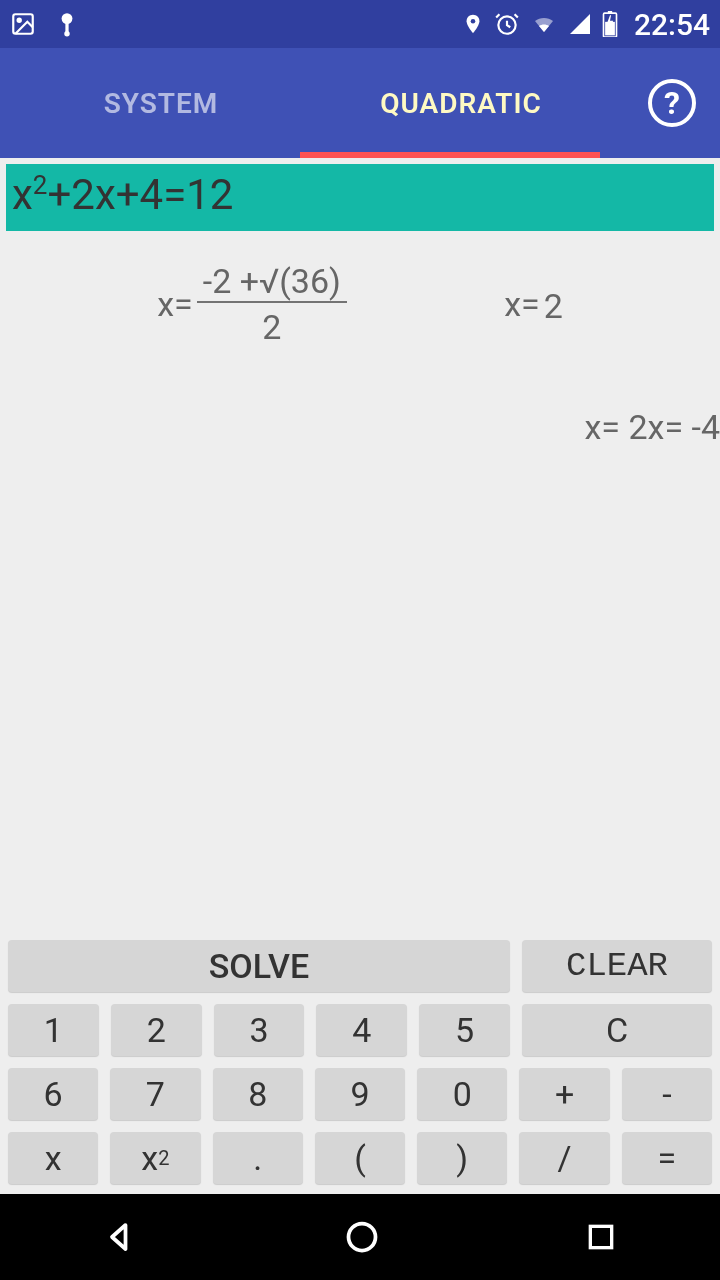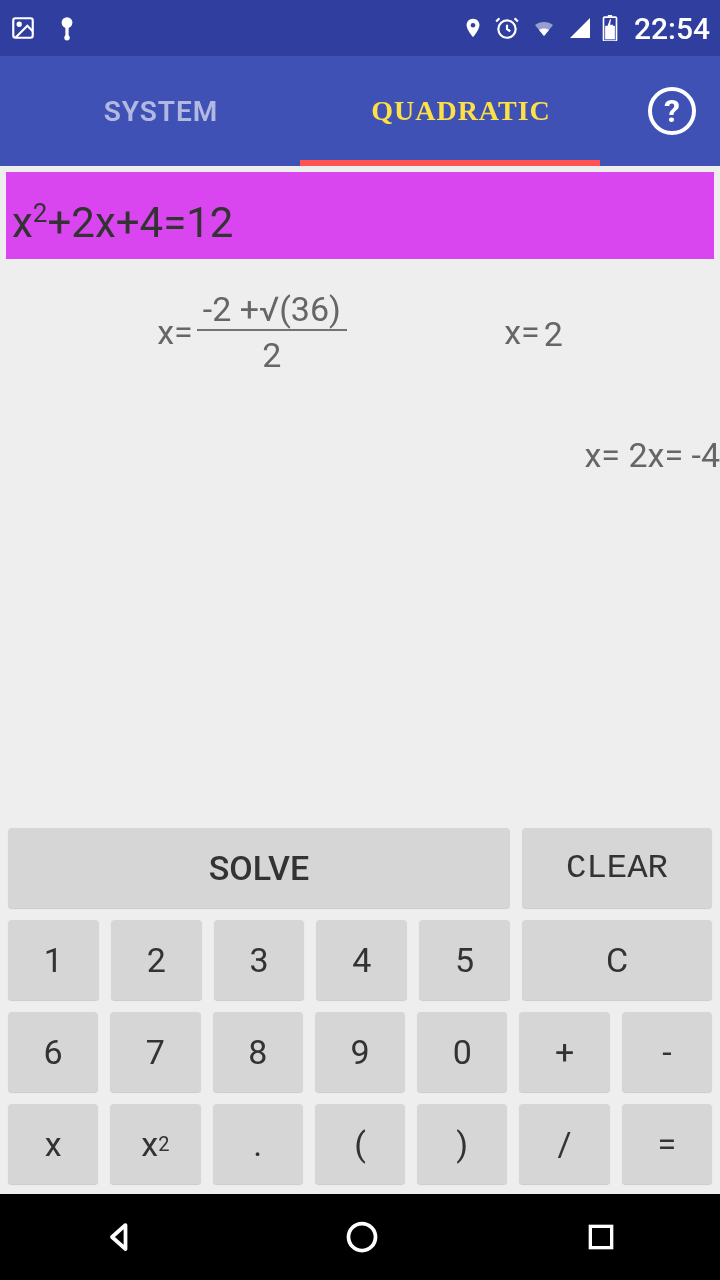--- a/index.html
+++ b/index.html
@@ -1,21 +1,21 @@
 <!DOCTYPE html>
 <html><head>
   <meta charset="utf-8">
   <style>
     * { margin: 0; padding: 0; box-sizing: border-box; }
     html, body { width: 720px; height: 1280px; overflow: hidden; font-family: Roboto, Arial, sans-serif; }
     body { display: flex; flex-direction: column; background: #eeeeee; }
 
     
     .status-bar {
-      height: 56px;
+      height: 48px;
       background: #303f9f;
       display: flex;
       align-items: center;
       padding: 0 10px;
       color: #fff;
       font-size: 26px;
     }
     .status-left { display: flex; gap: 18px; align-items: center; }
     .status-right { margin-left: auto; display: flex; gap: 10px; align-items: center; }
     .status-right .time { font-weight: 500; font-size: 30px; margin-left: 6px; }
@@ -33,21 +33,21 @@
       height: 100%;
       display: flex;
       align-items: center;
       justify-content: center;
       color: rgba(255,255,255,0.6);
       font-size: 28px;
       font-weight: 600;
       letter-spacing: 1px;
       padding-left: 22px;
     }
-    .tab.active { color: #fde047; font-family: Liberation Serif, serif; }
+    .tab.active { color: #fef9c3; }
     .tab-indicator {
       position: absolute;
       bottom: 0;
       left: 300px;
       width: 300px;
       height: 6px;
       background: #ff5252;
     }
     .help-btn {
       position: absolute;
@@ -65,22 +65,22 @@
       font-size: 32px;
       font-weight: bold;
     }
 
     
     .equation-row {
       background: #eeeeee;
       padding: 6px 6px 0 6px;
     }
     .equation-input {
-      background: #d946ef;
-      padding: 24px 6px 8px 6px;
+      background: #14b8a6;
+      padding: 4px 6px 8px 6px;
       font-size: 42px;
       color: #333;
       line-height: 1.3;
     }
     .equation-input sup { font-size: 26px; vertical-align: super; }
 
     
     .results {
       flex: 1;
       padding-top: 30px;
@@ -122,21 +122,21 @@
       padding: 0 4px;
     }
     .key {
       background: #d6d6d6;
       border-radius: 4px;
       display: flex;
       align-items: center;
       justify-content: center;
       font-size: 34px;
       color: #333;
-      height: 80px;
+      height: 52px;
       box-shadow: 0 1px 1px rgba(0,0,0,0.15);
     }
     .key-long { font-weight: 500; }
     .key sup { font-size: 20px; }
     .row-top .solve { flex: 1; }
     .row-top .clear { flex: 0 0 190px; font-family: Liberation Mono, monospace; }
     .row-num .key { flex: 1; }
     .row-num .key-wide { flex: 0 0 190px; }
 
     

